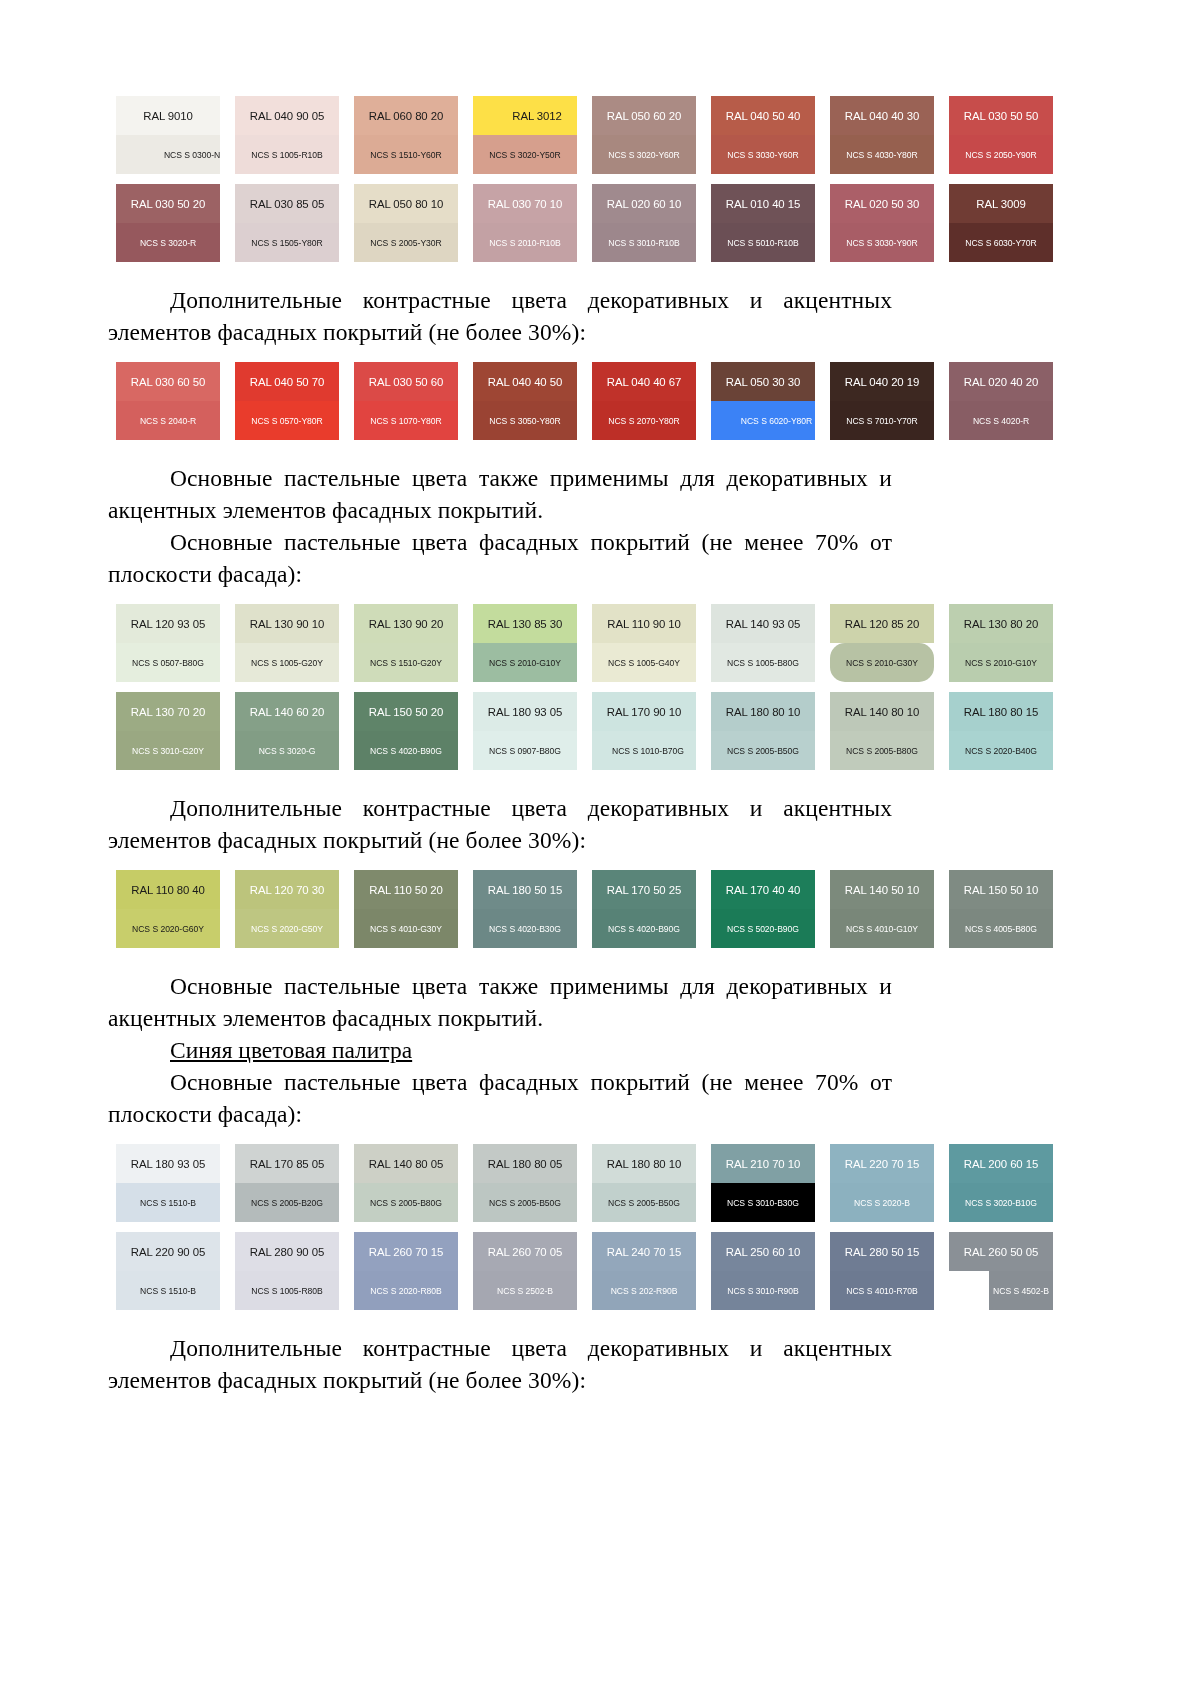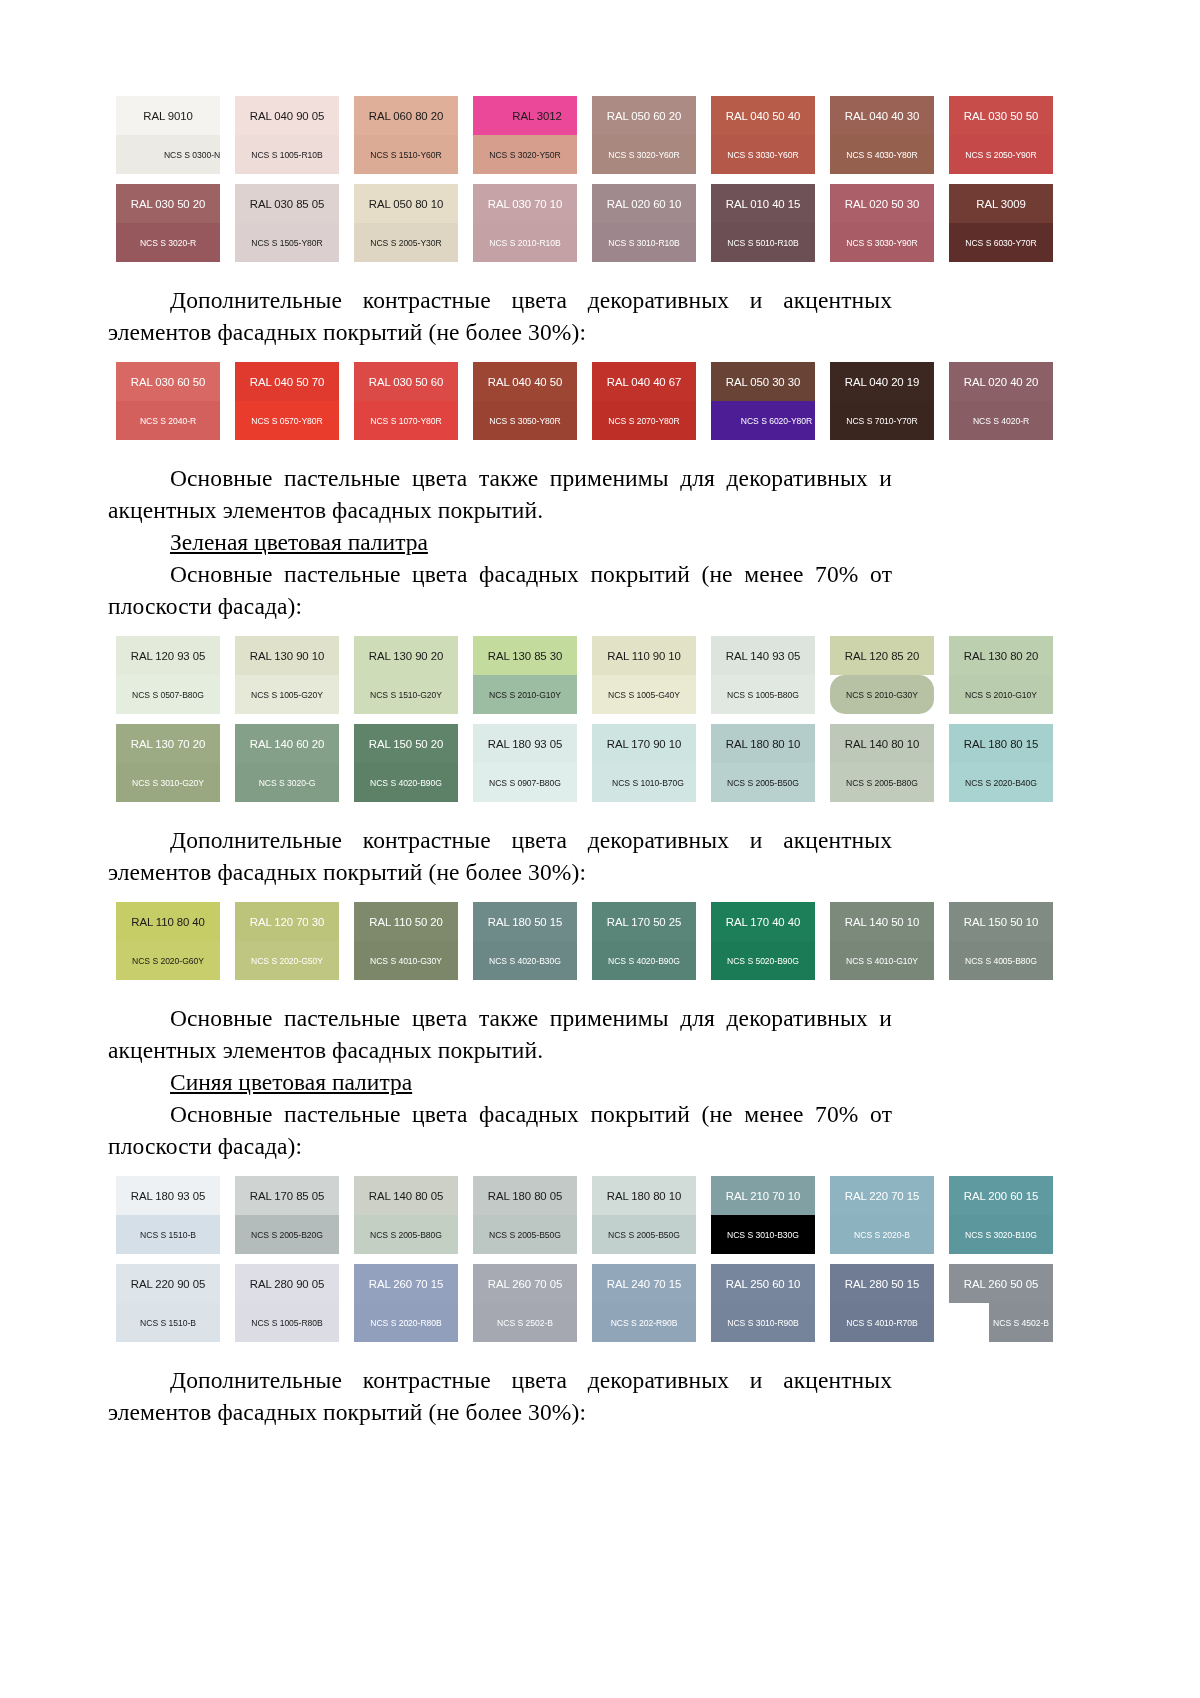--- a/index.html
+++ b/index.html
@@ -114,21 +114,21 @@
           </div>
           <div class="swatch">
             <div class="top" style="background: rgb(242, 223, 219); color: rgb(26, 26, 26);">RAL 040 90 05</div>
             <div class="bot" style="background: rgb(238, 220, 217); color: rgb(26, 26, 26);">NCS S 1005-R10B</div>
           </div>
           <div class="swatch">
             <div class="top" style="background: rgb(223, 175, 153); color: rgb(26, 26, 26);">RAL 060 80 20</div>
             <div class="bot" style="background: rgb(220, 171, 149); color: rgb(26, 26, 26);">NCS S 1510-Y60R</div>
           </div>
           <div class="swatch">
-            <div class="top" style="background: #ec4899; color: rgb(26, 26, 26); padding-left: 24px;">RAL 3012</div>
+            <div class="top" style="background: #fde047; color: rgb(26, 26, 26); padding-left: 24px;">RAL 3012</div>
             <div class="bot" style="background: rgb(214, 159, 141); color: rgb(26, 26, 26);">NCS S 3020-Y50R</div>
           </div>
           <div class="swatch">
             <div class="top" style="background: rgb(171, 139, 132); color: rgb(255, 255, 255);">RAL 050 60 20</div>
             <div class="bot" style="background: rgb(168, 136, 127); color: rgb(255, 255, 255);">NCS S 3020-Y60R</div>
           </div>
           <div class="swatch">
             <div class="top" style="background: rgb(183, 92, 73); color: rgb(255, 255, 255);">RAL 040 50 40</div>
             <div class="bot" style="background: rgb(180, 88, 74); color: rgb(255, 255, 255);">NCS S 3030-Y60R</div>
           </div>
@@ -197,37 +197,36 @@
           <div class="swatch">
             <div class="top" style="background: rgb(158, 70, 52); color: rgb(255, 255, 255);">RAL 040 40 50</div>
             <div class="bot" style="background: rgb(154, 67, 51); color: rgb(255, 255, 255);">NCS S 3050-Y80R</div>
           </div>
           <div class="swatch">
             <div class="top" style="background: rgb(192, 50, 42); color: rgb(255, 255, 255);">RAL 040 40 67</div>
             <div class="bot" style="background: rgb(189, 47, 39); color: rgb(255, 255, 255);">NCS S 2070-Y80R</div>
           </div>
           <div class="swatch">
             <div class="top" style="background: rgb(106, 67, 55); color: rgb(255, 255, 255);">RAL 050 30 30</div>
-            <div class="bot" style="background: #4c1d95; color: rgb(255, 255, 255); padding-left: 27px;">NCS S 6020-Y80R</div>
+            <div class="bot" style="background: #3b82f6; color: rgb(255, 255, 255); padding-left: 27px;">NCS S 6020-Y80R</div>
           </div>
           <div class="swatch">
             <div class="top" style="background: rgb(61, 40, 33); color: rgb(255, 255, 255);">RAL 040 20 19</div>
             <div class="bot" style="background: rgb(58, 37, 31); color: rgb(255, 255, 255);">NCS S 7010-Y70R</div>
           </div>
           <div class="swatch">
             <div class="top" style="background: rgb(139, 96, 103); color: rgb(255, 255, 255);">RAL 020 40 20</div>
             <div class="bot" style="background: rgb(136, 93, 100); color: rgb(255, 255, 255);">NCS S 4020-R</div>
           </div>
         </div>
       </div>
 
     <div class="gap-sm"></div>
     <p class="para">Основные пастельные цвета также применимы для декоративных и акцентных элементов фасадных покрытий.</p>
 
-    <p class="subhead"><span class="u">Зеленая цветовая палитра</span></p>
 
     <p class="para">Основные пастельные цвета фасадных покрытий (не менее 70% от плоскости фасада):</p>
 
     <div class="block swatch-wrap">
         <div class="swatch-row">
           <div class="swatch">
             <div class="top" style="background: rgb(227, 234, 218); color: rgb(26, 26, 26);">RAL 120 93 05</div>
             <div class="bot" style="background: rgb(229, 238, 222); color: rgb(26, 26, 26);">NCS S 0507-B80G</div>
           </div>
           <div class="swatch">

